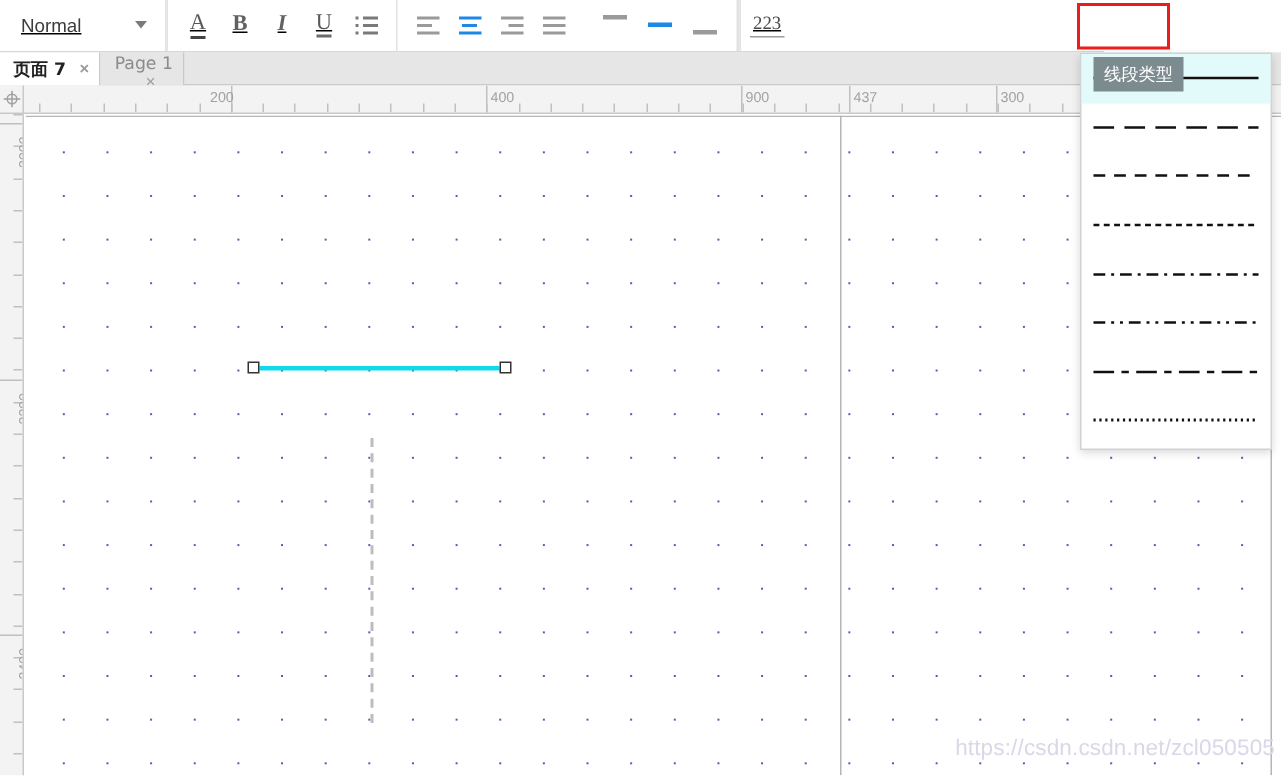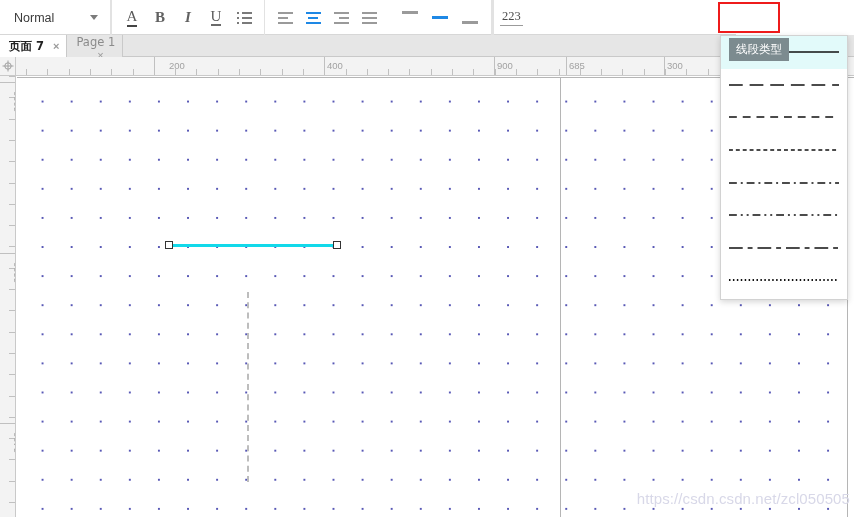--- a/index.html
+++ b/index.html
@@ -15,22 +15,23 @@
     width: 854px; height: 517px;
     overflow: hidden;
   }
 
   
   .toolbar {
     position: absolute; top: 0; left: 0;
     width: 736px; height: 35px;
     background: #ffffff;
     border-bottom: 1px solid #d7d7d7;
-    display: flex; align-items: flex-start;
-    box-sizing: border-box;
+    display: flex; align-items: flex-end;
+    box-sizing: border-box;
+    text-decoration: underline;
   }
   .tb-group {
     display: flex; align-items: center; height: 35px;
     padding: 0 6px;
     box-sizing: border-box;
   }
   .tb-sep {
     width: 1px; height: 35px; background: #e2e2e2;
     flex: 0 0 1px;
   }
@@ -462,27 +463,27 @@
       <div class="rtick" style="left: 649px; top: 12px; width: 1px; height: 6px;"></div>
       <div class="rtick" style="left: 670.3px; top: 12px; width: 1px; height: 6px;"></div>
       <div class="rtick" style="left: 691.6px; top: 12px; width: 1px; height: 6px;"></div>
       <div class="rtick" style="left: 712.9px; top: 12px; width: 1px; height: 6px;"></div>
       <div class="rtick" style="left: 734.2px; top: 12px; width: 1px; height: 6px;"></div>
       <div class="rtick" style="left: 755.5px; top: 12px; width: 1px; height: 6px;"></div>
       <div class="rtick" style="left: 776.8px; top: 12px; width: 1px; height: 6px;"></div>
       <div class="rtick" style="left: 798.1px; top: 12px; width: 1px; height: 6px;"></div>
       <div class="rtick" style="left: 819.4px; top: 12px; width: 1px; height: 6px;"></div>
       <div class="rtick" style="left: 138px; top: 0px; width: 1px; height: 19px;"></div>
-      <div class="rlabel" style="left: 153px; top: 3px; text-align: center;">200</div>
+      <div class="rlabel" style="left: 124px; top: 3px; text-align: center;">200</div>
       <div class="rtick" style="left: 308px; top: 0px; width: 1px; height: 19px;"></div>
       <div class="rlabel" style="left: 311px; top: 3px;">400</div>
       <div class="rtick" style="left: 478px; top: 0px; width: 1px; height: 19px;"></div>
       <div class="rlabel" style="left: 481px; top: 3px;">900</div>
       <div class="rtick" style="left: 550px; top: 0px; width: 1px; height: 19px;"></div>
-      <div class="rlabel" style="left: 553px; top: 3px;">685</div>
+      <div class="rlabel" style="left: 553px; top: 3px;">437</div>
       <div class="rtick" style="left: 648px; top: 0px; width: 1px; height: 19px;"></div>
       <div class="rlabel" style="left: 651px; top: 3px;">300</div>
     </div>
   <div class="ruler-v" id="rulerV">
       <div class="rtick" style="top: 0px; left: 9px; height: 1px; width: 6px;"></div>
       <div class="rtick" style="top: 21.3px; left: 9px; height: 1px; width: 6px;"></div>
       <div class="rtick" style="top: 42.6px; left: 9px; height: 1px; width: 6px;"></div>
       <div class="rtick" style="top: 63.9px; left: 9px; height: 1px; width: 6px;"></div>
       <div class="rtick" style="top: 85.2px; left: 9px; height: 1px; width: 6px;"></div>
       <div class="rtick" style="top: 106.5px; left: 9px; height: 1px; width: 6px;"></div>

